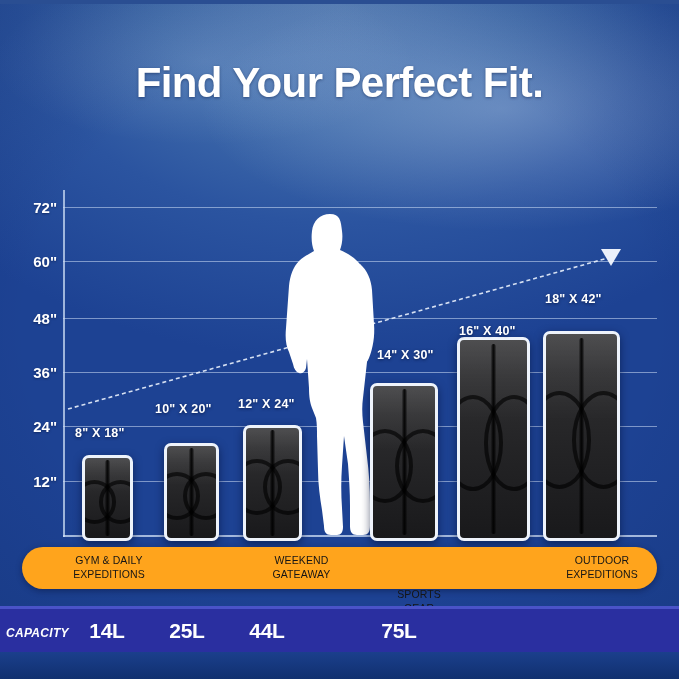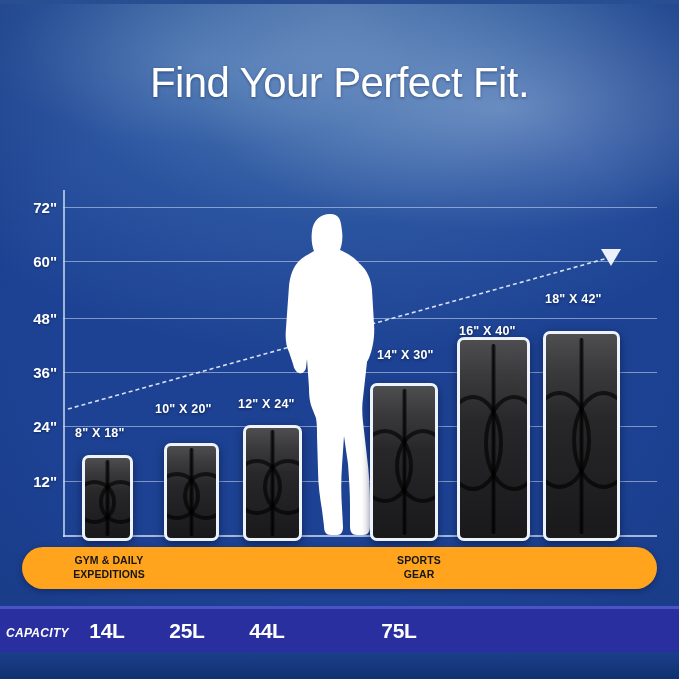--- a/index.html
+++ b/index.html
@@ -42,21 +42,21 @@
     background: #2a4e92;
   }
   
   .title {
     position: absolute;
     left: 0; top: 62px;
     width: 679px;
     text-align: center;
     color: #ffffff;
     font-size: 42px;
-    font-weight: normal;
+    font-weight: bold;
     letter-spacing: -0.6px;
     line-height: 1;
     text-shadow: 0 1px 3px rgba(5,20,60,0.45);
   }
   .subtitle {
     position: absolute;
     left: 0; top: 130px;
     width: 679px;
     text-align: center;
     color: #ffffff;
@@ -174,21 +174,21 @@
     background: #ffa41c;
     border-radius: 21px;
     box-shadow: 0 2px 6px rgba(2,12,45,0.4);
   }
   .usage-item {
     position: absolute;
     top: 7px;
     text-align: center;
     color: #151515;
     font-size: 10.5px;
-    font-weight: bold;
+    font-weight: normal;
     line-height: 13.5px;
     letter-spacing: 0.1px;
   }
   
   .cap-bar {
     position: absolute;
     left: 0;
     top: 606px;
     width: 679px;
     height: 46px;
@@ -378,23 +378,31 @@
       <div class="bag-stripe"></div>
     </div>
   </div>
   <div class="bag-label" style="left:545px; top:292px;">18" X 42"</div>
 
   <div class="usage-bar">
     <div class="usage-item" style="left:27px; width:120px;">
       <div>GYM &amp; DAILY</div>
       <div>EXPEDITIONS</div>
     </div>
-    <div class="usage-item" style="left:348px; width:98px;">
+    <div class="usage-item" style="left:222px; width:115px;">
+      <div>WEEKEND</div>
+      <div>GATEAWAY</div>
+    </div>
+    <div class="usage-item" style="left:348px; width:98px;margin-top:34px;">
       <div>SPORTS</div>
       <div>GEAR</div>
+    </div>
+    <div class="usage-item" style="left:525px; width:110px;">
+      <div>OUTDOOR</div>
+      <div>EXPEDITIONS</div>
     </div>
   </div>
 
   <div class="cap-bar">
     <div class="cap-title">CAPACITY</div>
     <div class="cap-item" style="left:72px;  width:70px;">14L</div>
     <div class="cap-item" style="left:152px; width:70px;">25L</div>
     <div class="cap-item" style="left:232px; width:70px;">44L</div>
     <div class="cap-item" style="left:364px; width:70px;">75L</div>
   </div>

